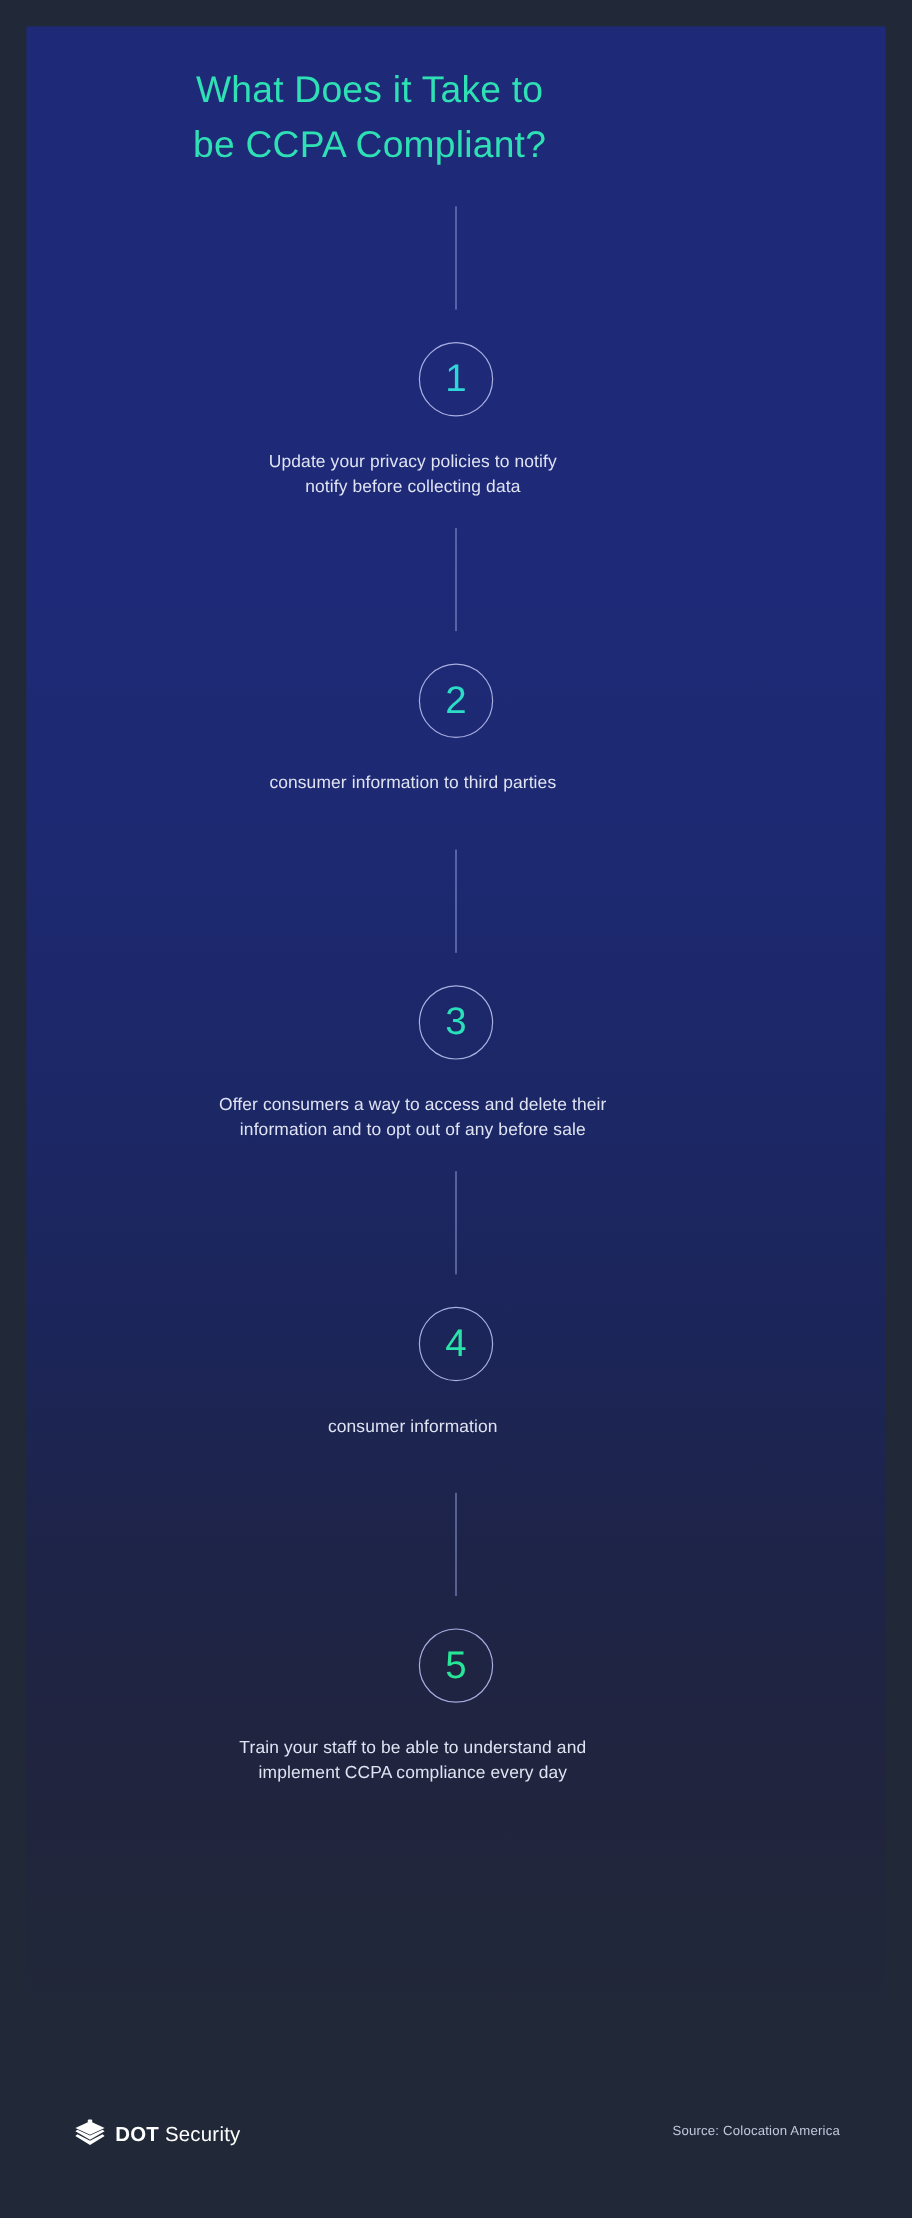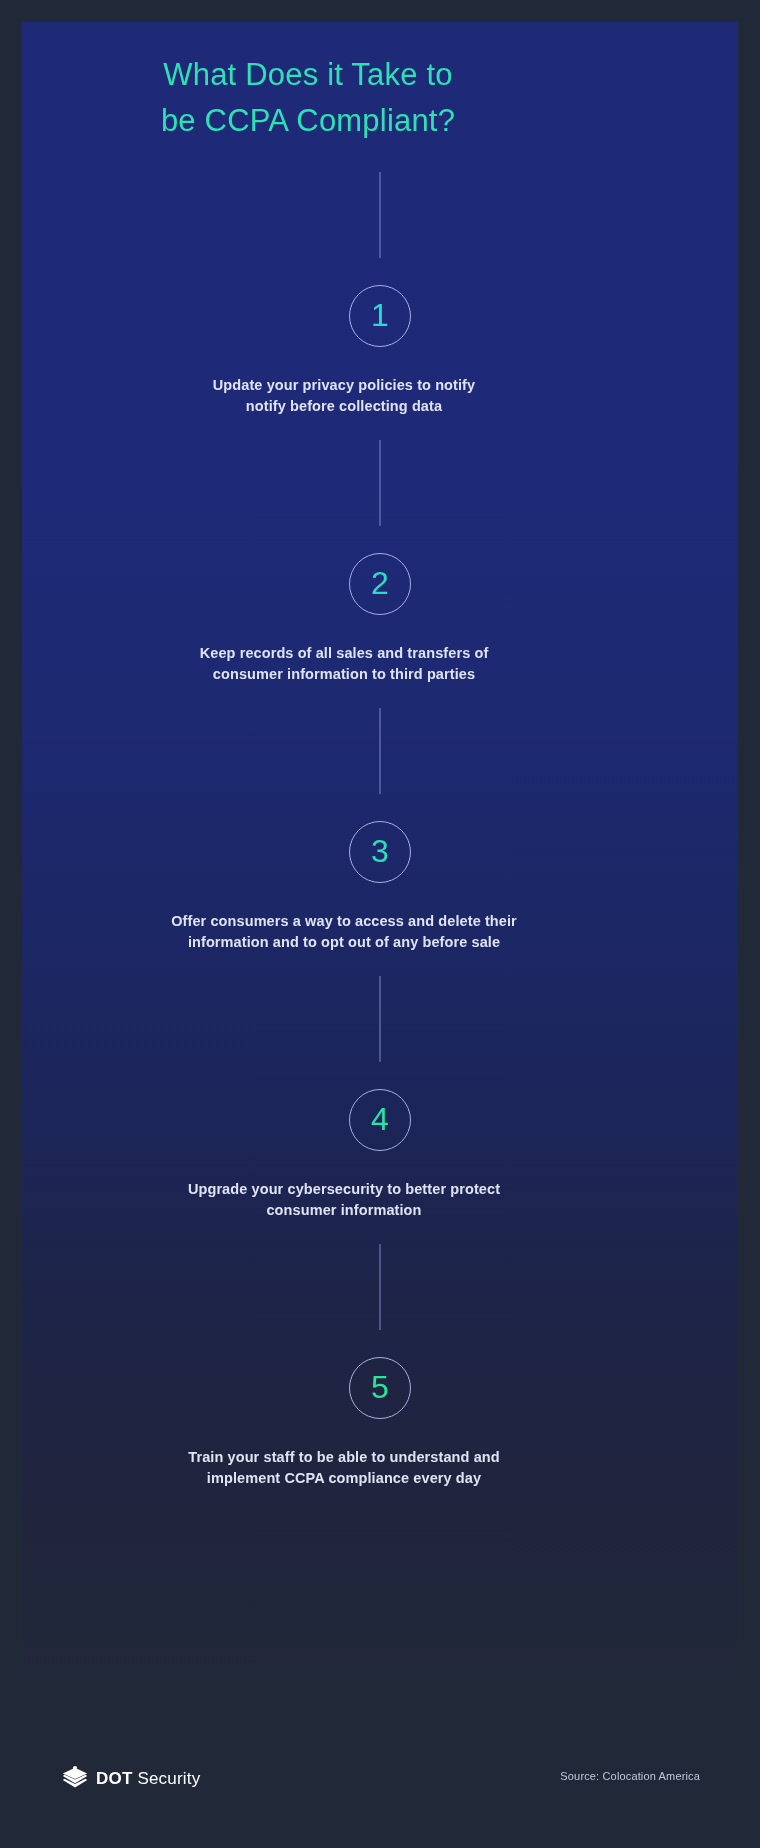--- a/index.html
+++ b/index.html
@@ -94,21 +94,21 @@
   .circle span { display: block; margin-top: -2px; }
 
   .step-text {
     position: absolute;
     left: 0;
     width: 644px;
     text-align: center;
     color: #dfe3f2;
     font-size: 14.5px;
     line-height: 21px;
-    font-weight: 700;
+    font-weight: 400;
     letter-spacing: 0.1px;
   }
   .step-text .ln { display: block; }
 
   
   .footer {
     position: absolute;
     left: 0;
     bottom: 0;
     width: 716px;
@@ -168,41 +168,39 @@
         <span class="ln">Update your privacy policies to notify</span>
         <span class="ln">notify before collecting data</span>
       </div>
 
       <div class="connector" style="top:418px;height:86px;"></div>
 
       <div class="circle" style="top:531px;">
         <span style="color:#2cdcc6;">2</span>
       </div>
       <div class="step-text" style="top:621px;">
-        <span class="ln">Keep records of all sales and transfers of</span>
         <span class="ln">consumer information to third parties</span>
       </div>
 
       <div class="connector" style="top:686px;height:86px;"></div>
 
       <div class="circle" style="top:799px;">
         <span style="color:#2ae0b8;">3</span>
       </div>
       <div class="step-text" style="top:889px;">
         <span class="ln">Offer consumers a way to access and delete their</span>
         <span class="ln">information and to opt out of any before sale</span>
       </div>
 
       <div class="connector" style="top:954px;height:86px;"></div>
 
       <div class="circle" style="top:1067px;">
         <span style="color:#29e3a8;">4</span>
       </div>
       <div class="step-text" style="top:1157px;">
-        <span class="ln">Upgrade your cybersecurity to better protect</span>
         <span class="ln">consumer information</span>
       </div>
 
       <div class="connector" style="top:1222px;height:86px;"></div>
 
       <div class="circle" style="top:1335px;">
         <span style="color:#27e698;">5</span>
       </div>
       <div class="step-text" style="top:1425px;">
         <span class="ln">Train your staff to be able to understand and</span>

